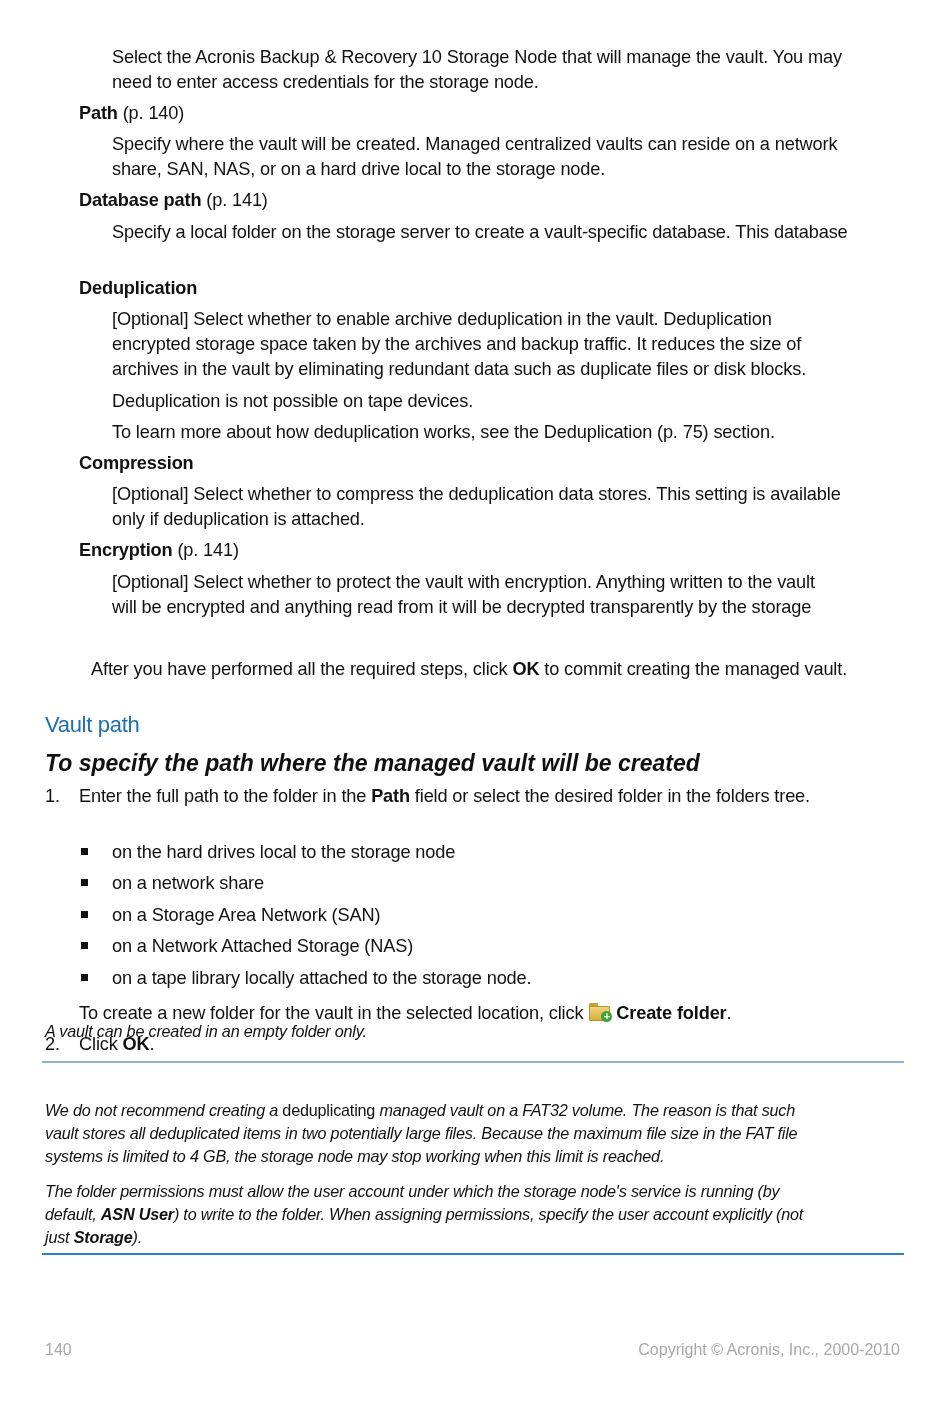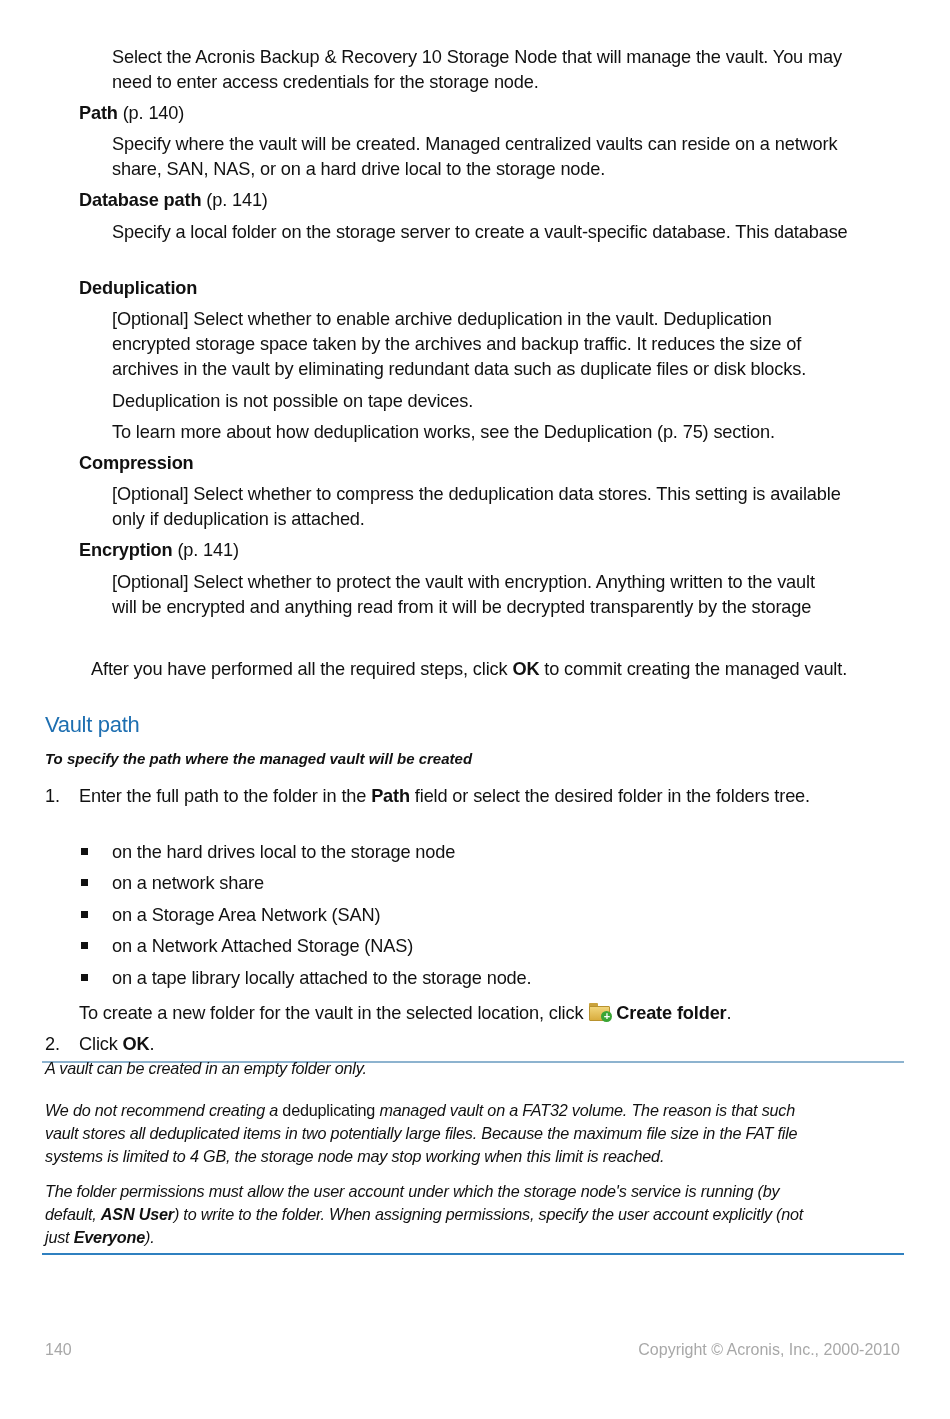--- a/index.html
+++ b/index.html
@@ -5,21 +5,21 @@
   html, body { margin: 0; padding: 0; background: #ffffff; }
   body { width: 950px; height: 1419px; position: relative; overflow: hidden;
          font-family: "Liberation Sans", sans-serif; color: #111; }
   .page { position: absolute; left: 0; top: 0; width: 950px; height: 1419px; }
   .p { position: absolute; font-size: 18.2px; line-height: 25px; white-space: nowrap; letter-spacing: -0.15px; }
   .ind2 { left: 112px; }
   .ind1 { left: 79px; }
   .ind0 { left: 47px; margin-left: 44px; }
   b { font-weight: bold; }
   .h2 { position: absolute; left: 45px; top: 712px; font-size: 22px; color: #1e6fb1; font-family: "Liberation Sans", sans-serif; letter-spacing: -0.3px; }
-  .h3 { position: absolute; left: 45px; top: 750px; font-size: 15px; font-weight: bold; font-style: italic; }
+  .h3 { position: absolute; left: 45px; top: 750px; font-size: 23px; font-weight: bold; font-style: italic; }
   .num { position: absolute; left: 45px; font-size: 18.2px; line-height: 25px; }
   .bullet { position: absolute; left: 81px; width: 7px; height: 7px; background: #111; }
   .note-line { position: absolute; left: 42px; width: 862px; height: 1.5px; background: #8db3cf; }
   .note-line.bottom { background: #2f80c0; height: 2px; }
   .note { position: absolute; left: 45px; font-size: 16.2px; line-height: 23px; font-style: italic; white-space: nowrap; letter-spacing: -0.2px; }
   .note .up { font-style: normal; }
   .footer { position: absolute; top: 1341px; font-size: 16px; color: #a8a8a8; }
   .folder-icon { display: inline-block; position: relative; width: 24px; height: 20px; vertical-align: -3px; margin-right: 4px; }
   .folder-icon .tab { position: absolute; left: 1px; top: 1px; width: 9px; height: 5px; background: #c9a23c; border-radius: 1px 1px 0 0; }
   .folder-icon .body { position: absolute; left: 1px; top: 4px; width: 19px; height: 13px; background: linear-gradient(#f1d57a, #d9ad3e); border: 1px solid #b8922e; border-radius: 1px; }
@@ -73,26 +73,26 @@
   <div class="p ind2" style="top:934px">on a Network Attached Storage (NAS)</div>
   <div class="bullet" style="top:974px"></div>
   <div class="p ind2" style="top:966px">on a tape library locally attached to the storage node.</div>
 
   <div class="p ind1" style="top:1001px"><span>To create a new folder for the vault in the selected location, click </span><span class="folder-icon"><span class="tab"></span><span class="body"></span><span class="plus">+</span></span><b>Create folder</b><span>.</span></div>
 
   <div class="num" style="top:1032px">2.</div>
   <div class="p ind1" style="top:1032px"><span>Click </span><b>OK</b><span>.</span></div>
 
   <div class="note-line" style="top:1061px"></div>
-  <div class="note" style="top:1057px">A vault can be created in an empty folder only.</div>
+  <div class="note" style="top:1020px">A vault can be created in an empty folder only.</div>
 
   <div class="note" style="top:1099px"><span>We do not recommend creating a </span><span class="up">deduplicating</span><span> managed vault on a FAT32 volume. The reason is that such</span></div>
   <div class="note" style="top:1122px">vault stores all deduplicated items in two potentially large files. Because the maximum file size in the FAT file</div>
   <div class="note" style="top:1145px">systems is limited to 4 GB, the storage node may stop working when this limit is reached.</div>
 
   <div class="note" style="top:1180px">The folder permissions must allow the user account under which the storage node's service is running (by</div>
   <div class="note" style="top:1203px"><span>default, </span><b>ASN User</b><span>) to write to the folder. When assigning permissions, specify the user account explicitly (not</span></div>
-  <div class="note" style="top:1226px"><span>just </span><b>Everyone</b><span>).</span></div>
+  <div class="note" style="top:1226px"><span>just </span><b>Storage</b><span>).</span></div>
   <div class="note-line bottom" style="top:1253px"></div>
 
   <div class="footer" style="left:45px">140</div>
   <div class="footer" style="right:50px">Copyright © Acronis, Inc., 2000-2010</div>
 </div>
 
 </body></html>

